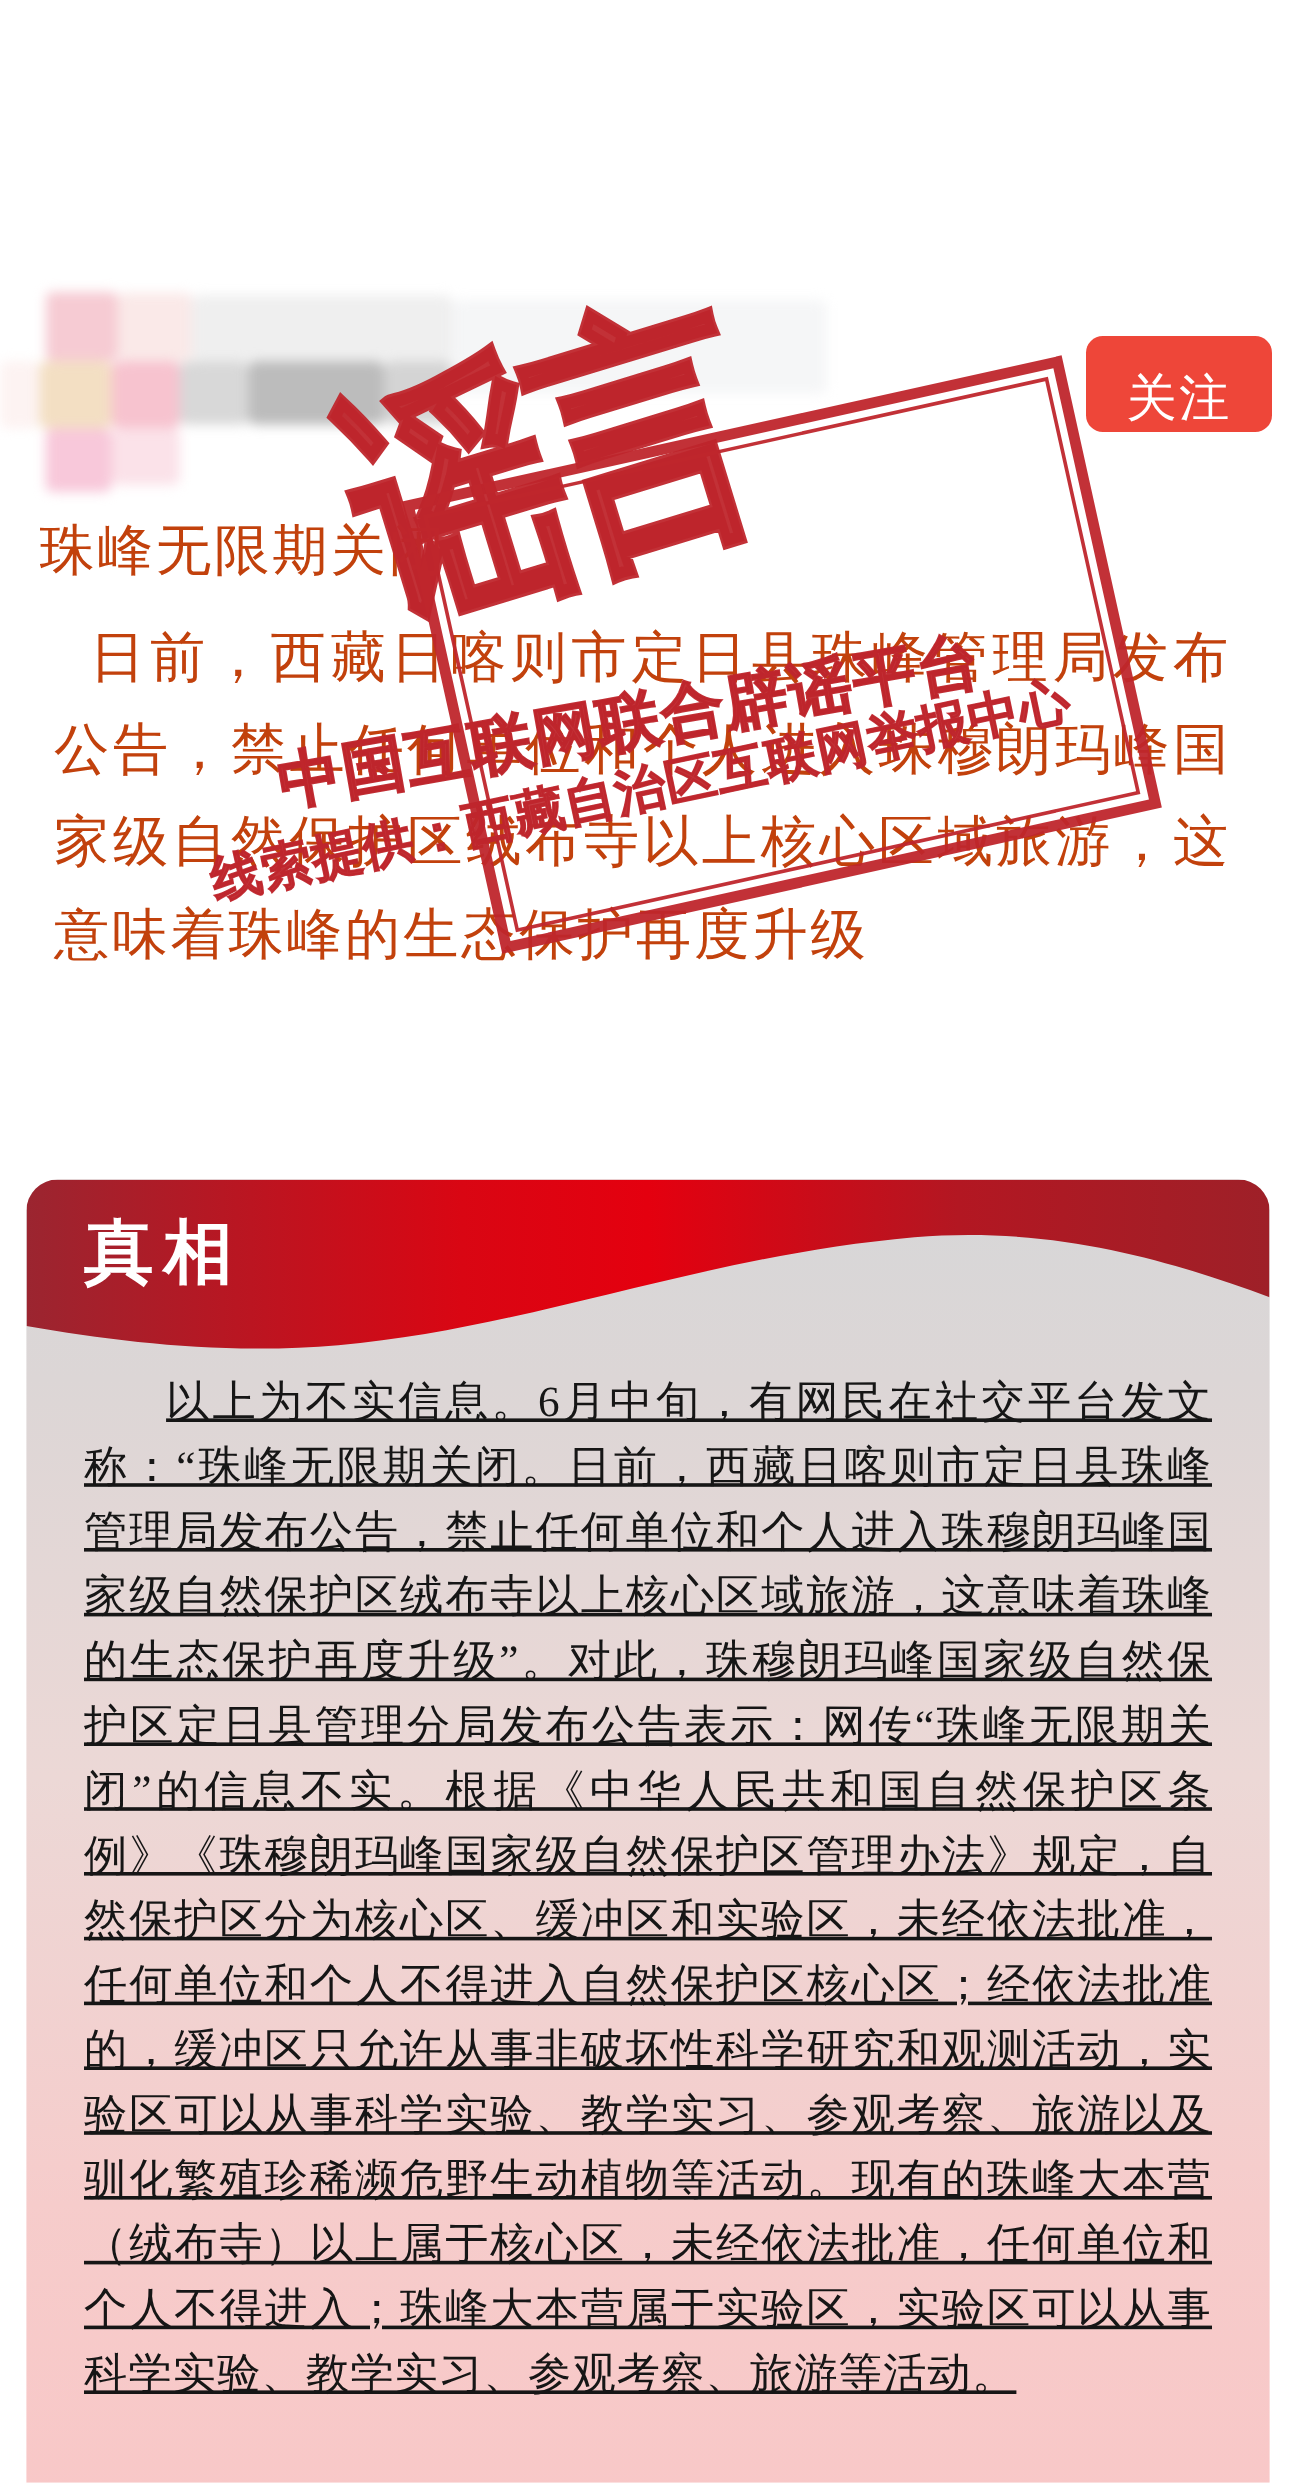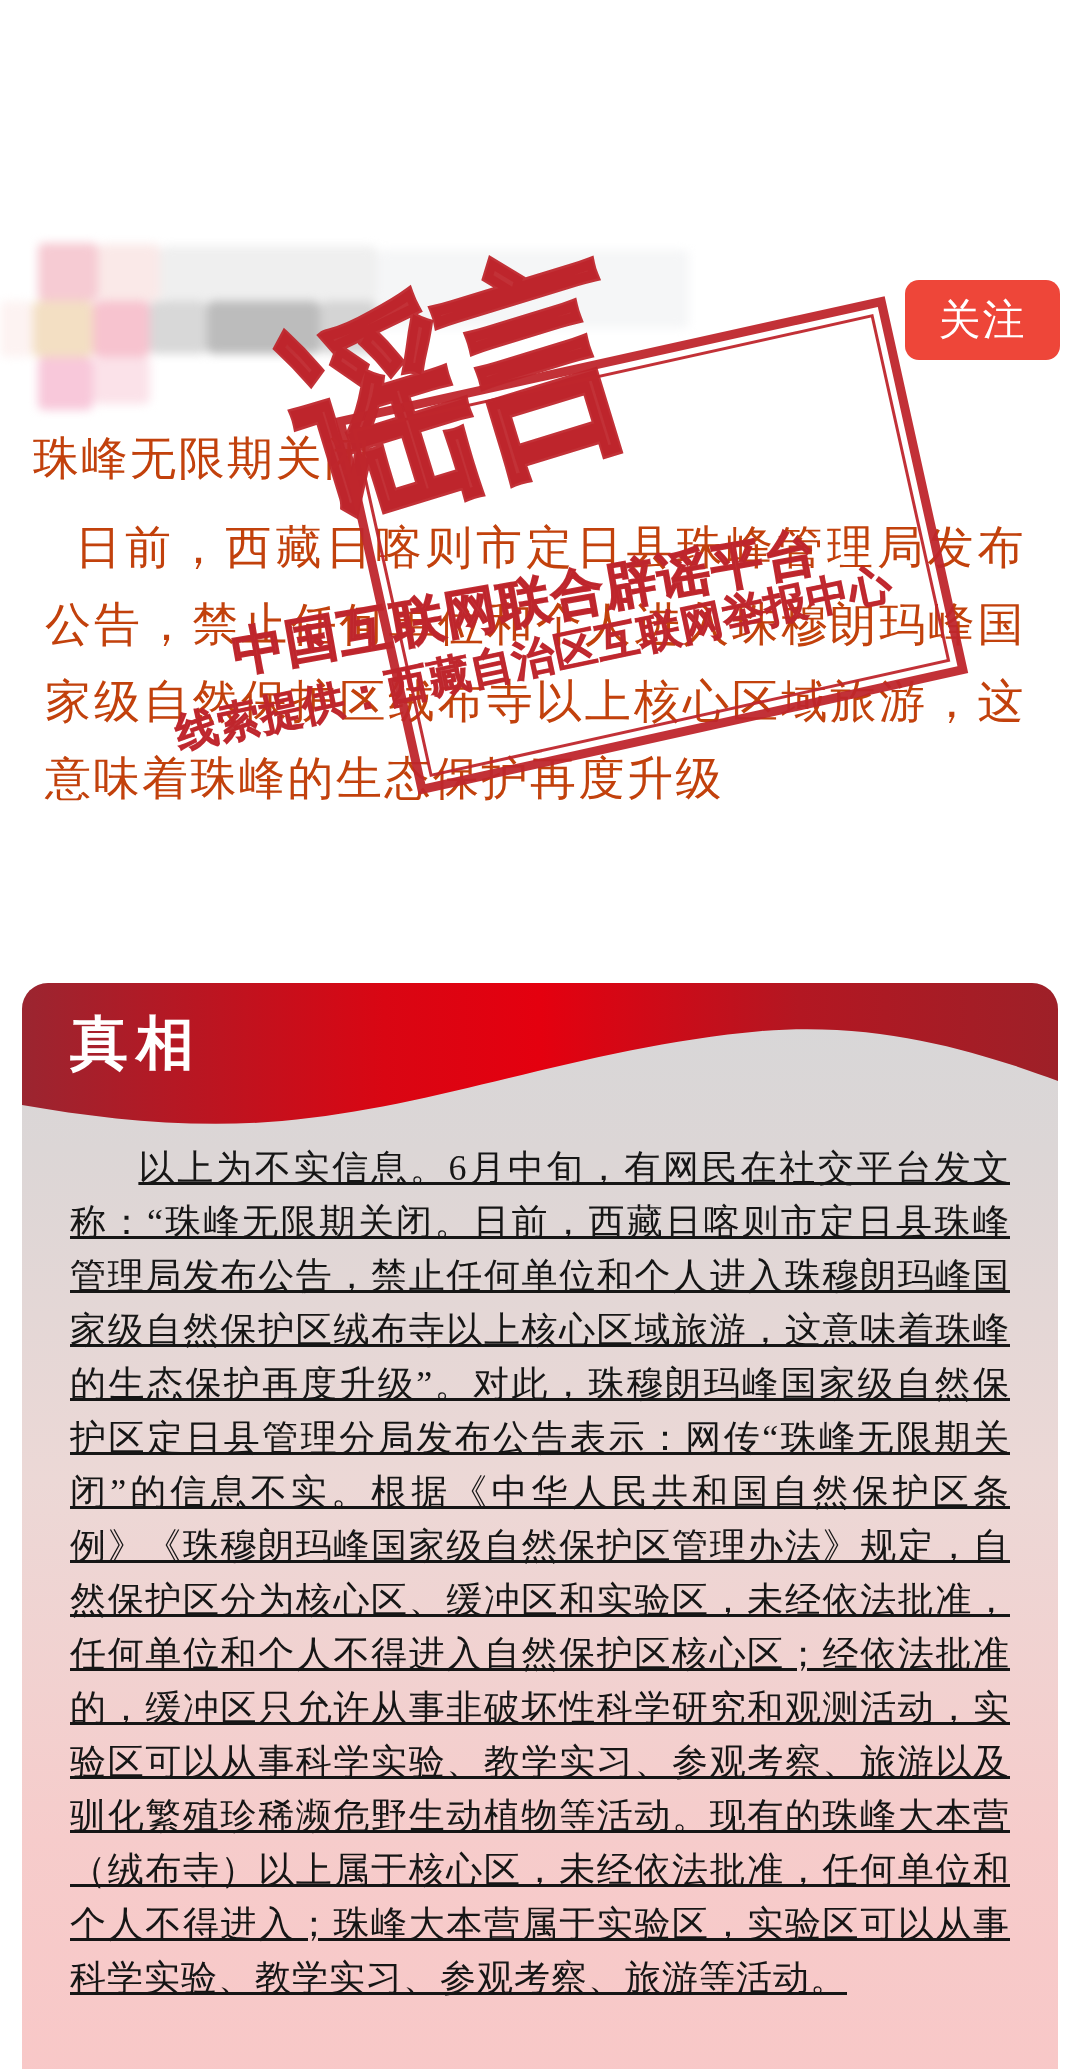--- a/index.html
+++ b/index.html
@@ -21,21 +21,21 @@
   .mb8 {left:150px;top:301px;width:57px;height:53px;background:#d8d8d8;}
   .mb9 {left:207px;top:301px;width:113px;height:53px;background:#bcbcbc;}
   .mb10{left:320px;top:301px;width:57px;height:52px;background:#d4d4d4;}
   .mb11{left:38px;top:357px;width:55px;height:53px;background:#f8c8da;}
   .mb12{left:93px;top:357px;width:57px;height:47px;background:#fbe2e9;}
 
   .follow-btn{
     position:absolute;left:905px;top:280px;width:155px;height:80px;
     background:#ee4639;border:none;border-radius:14px;
     color:#ffffff;font-size:42px;line-height:80px;text-align:center;
-    letter-spacing:2px;cursor:pointer;padding:0;
+    letter-spacing:2px;cursor:pointer;padding:12px;
   }
   .post-text{
     position:absolute;left:33px;top:420px;width:1005px;
     color:#c2410c;font-size:46px;line-height:77px;letter-spacing:2.5px;
     text-align:justify;
   }
   .post-text .para{text-indent:0.65em;margin:12px;}
   .post-text .title{margin:0;}
 
   

